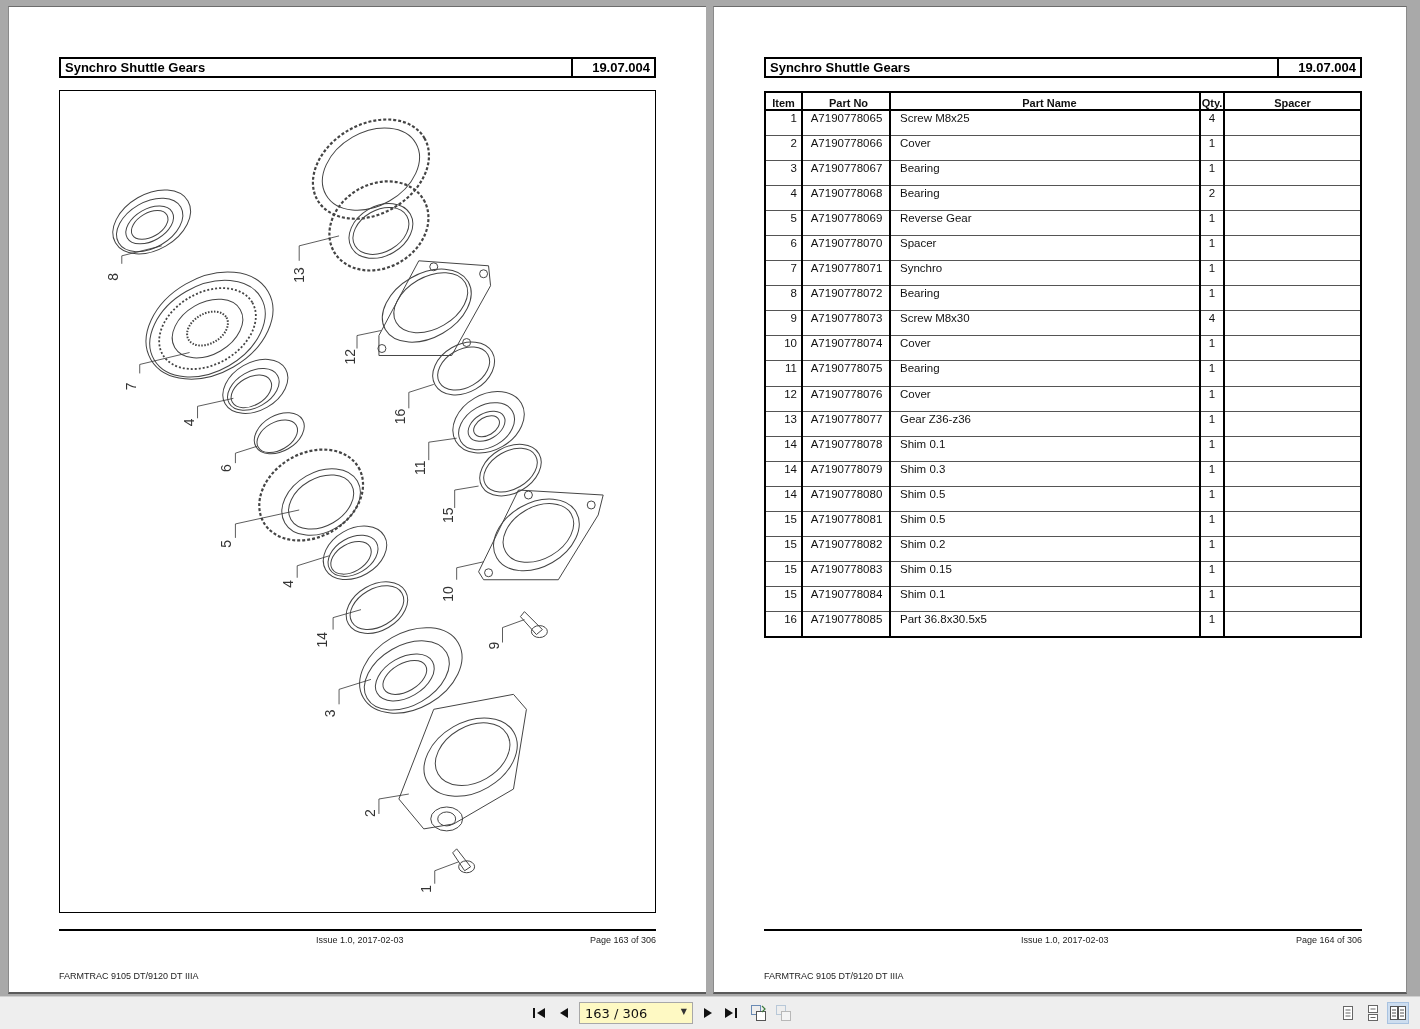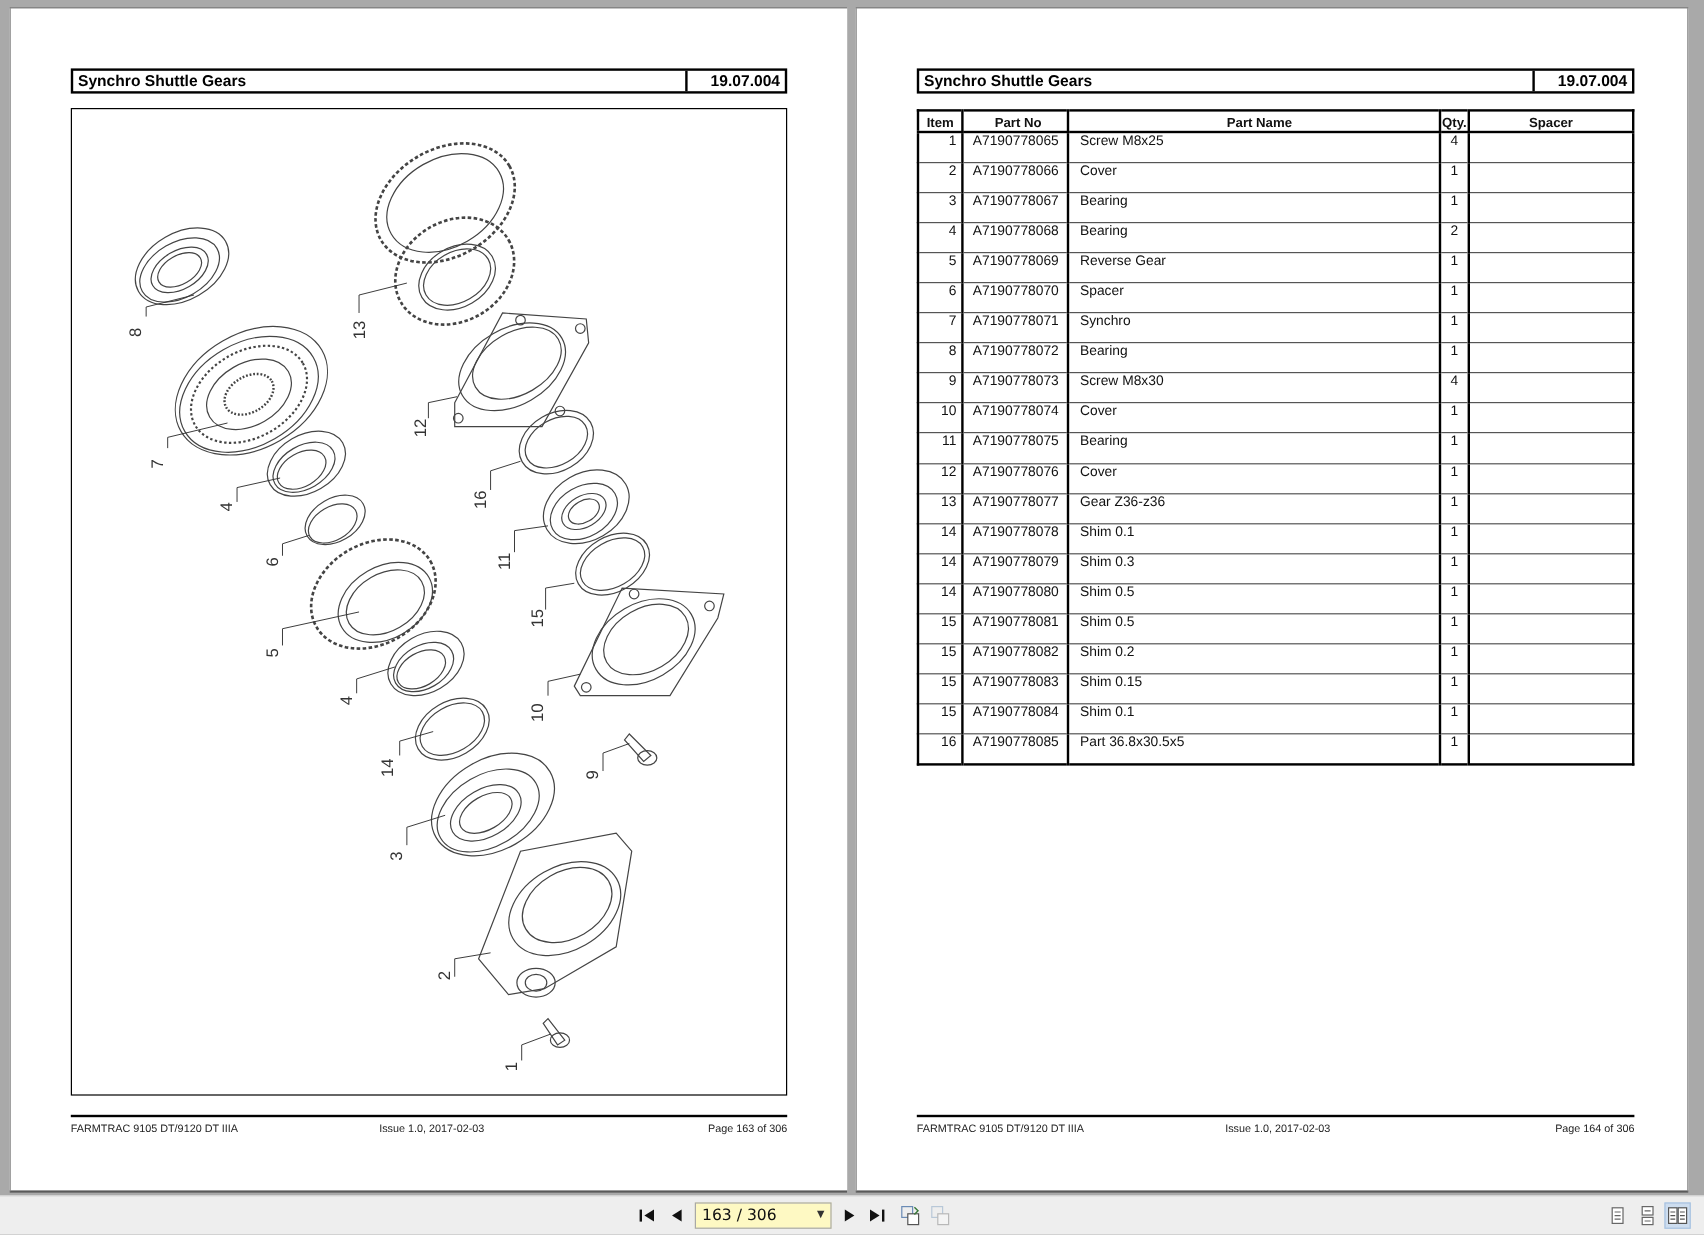--- a/index.html
+++ b/index.html
@@ -29,21 +29,21 @@
     }
     .diagram-frame svg { width: 100%; height: 100%; display: block; }
 
     .footer {
       position: absolute; left: 50px; top: 922px; height: 18px;
       border-top: 2px solid #000; font-size: 9px; color: #222; display: flex; align-items: flex-end;
     }
     .page.left .footer { width: 597px; }
     .page.right .footer { width: 598px; }
     .footer span { position: absolute; top: 4px; }
-    .footer .f-model { left: 0; }
+    .footer .f-model { left: 0; margin-top: 36px; }
     .footer .f-issue { left: 257px; }
     .footer .f-page { right: 0; }
 
     table.parts {
       position: absolute; left: 50px; top: 84px; width: 598px; border-collapse: collapse;
       font-size: 11.5px; color: #111;
       border: 2px solid #000;
     }
     table.parts th {
       font-weight: bold; font-size: 11px; height: 18px; border-bottom: 2px solid #000;

